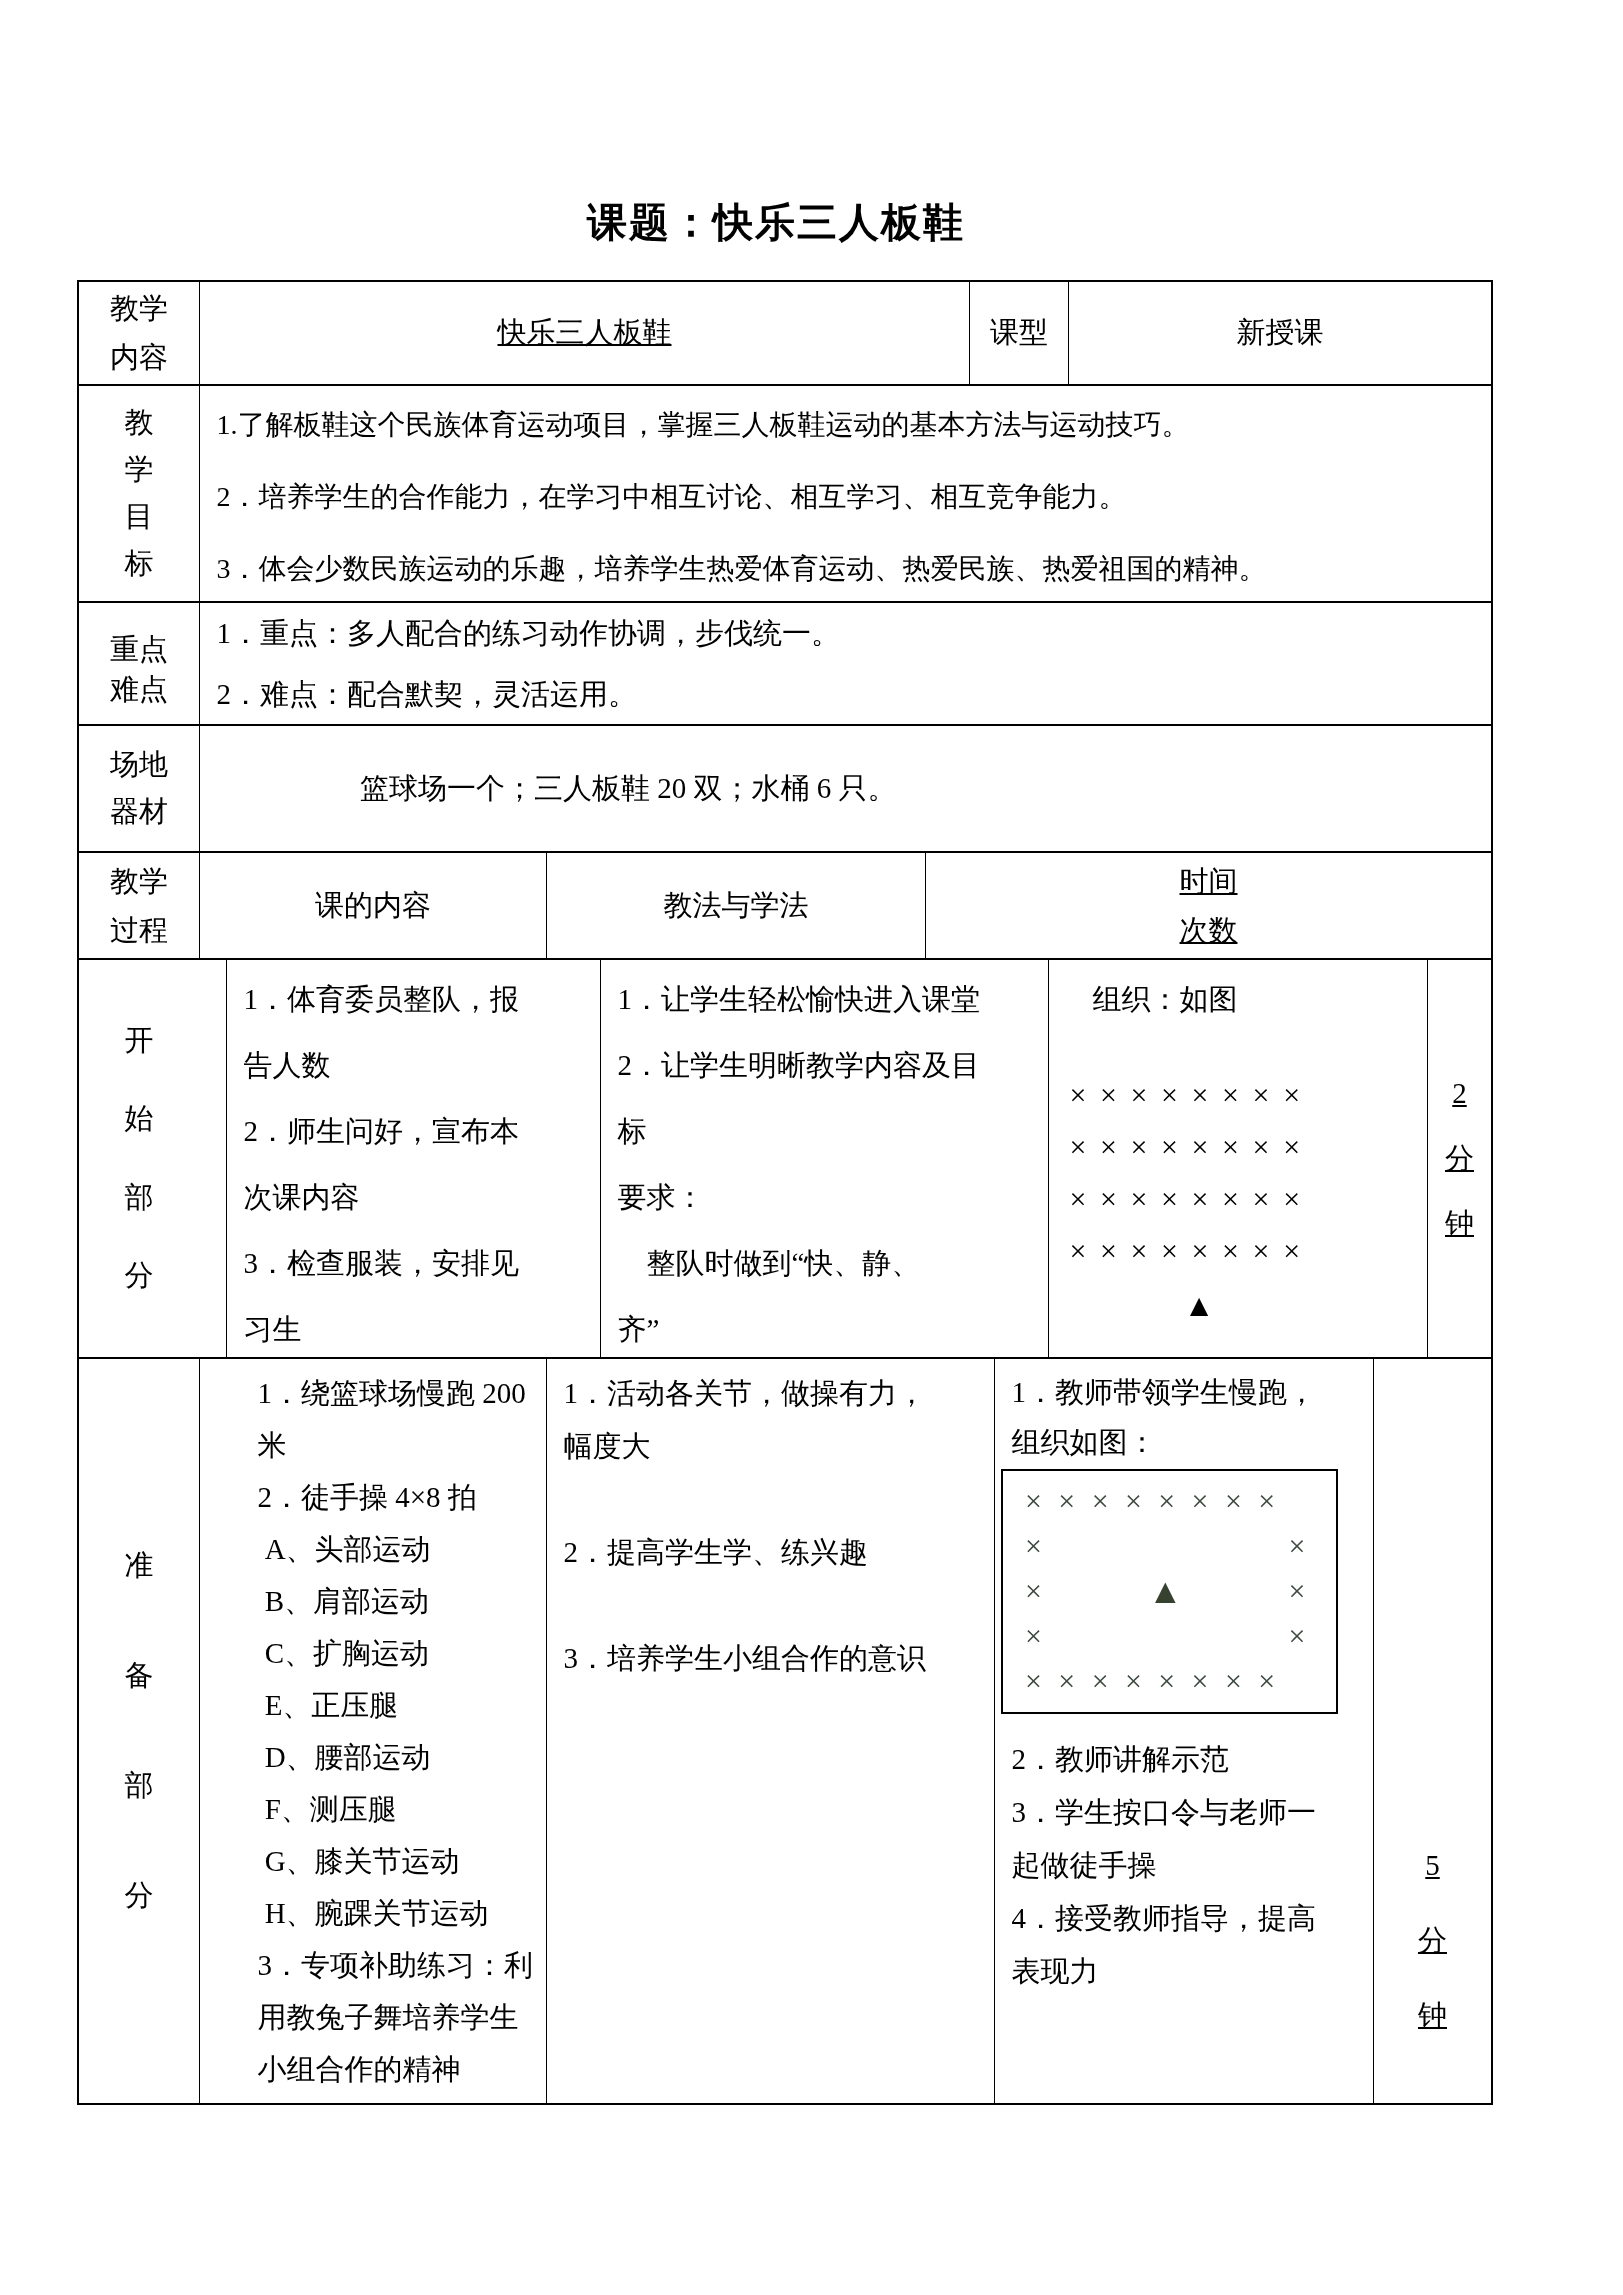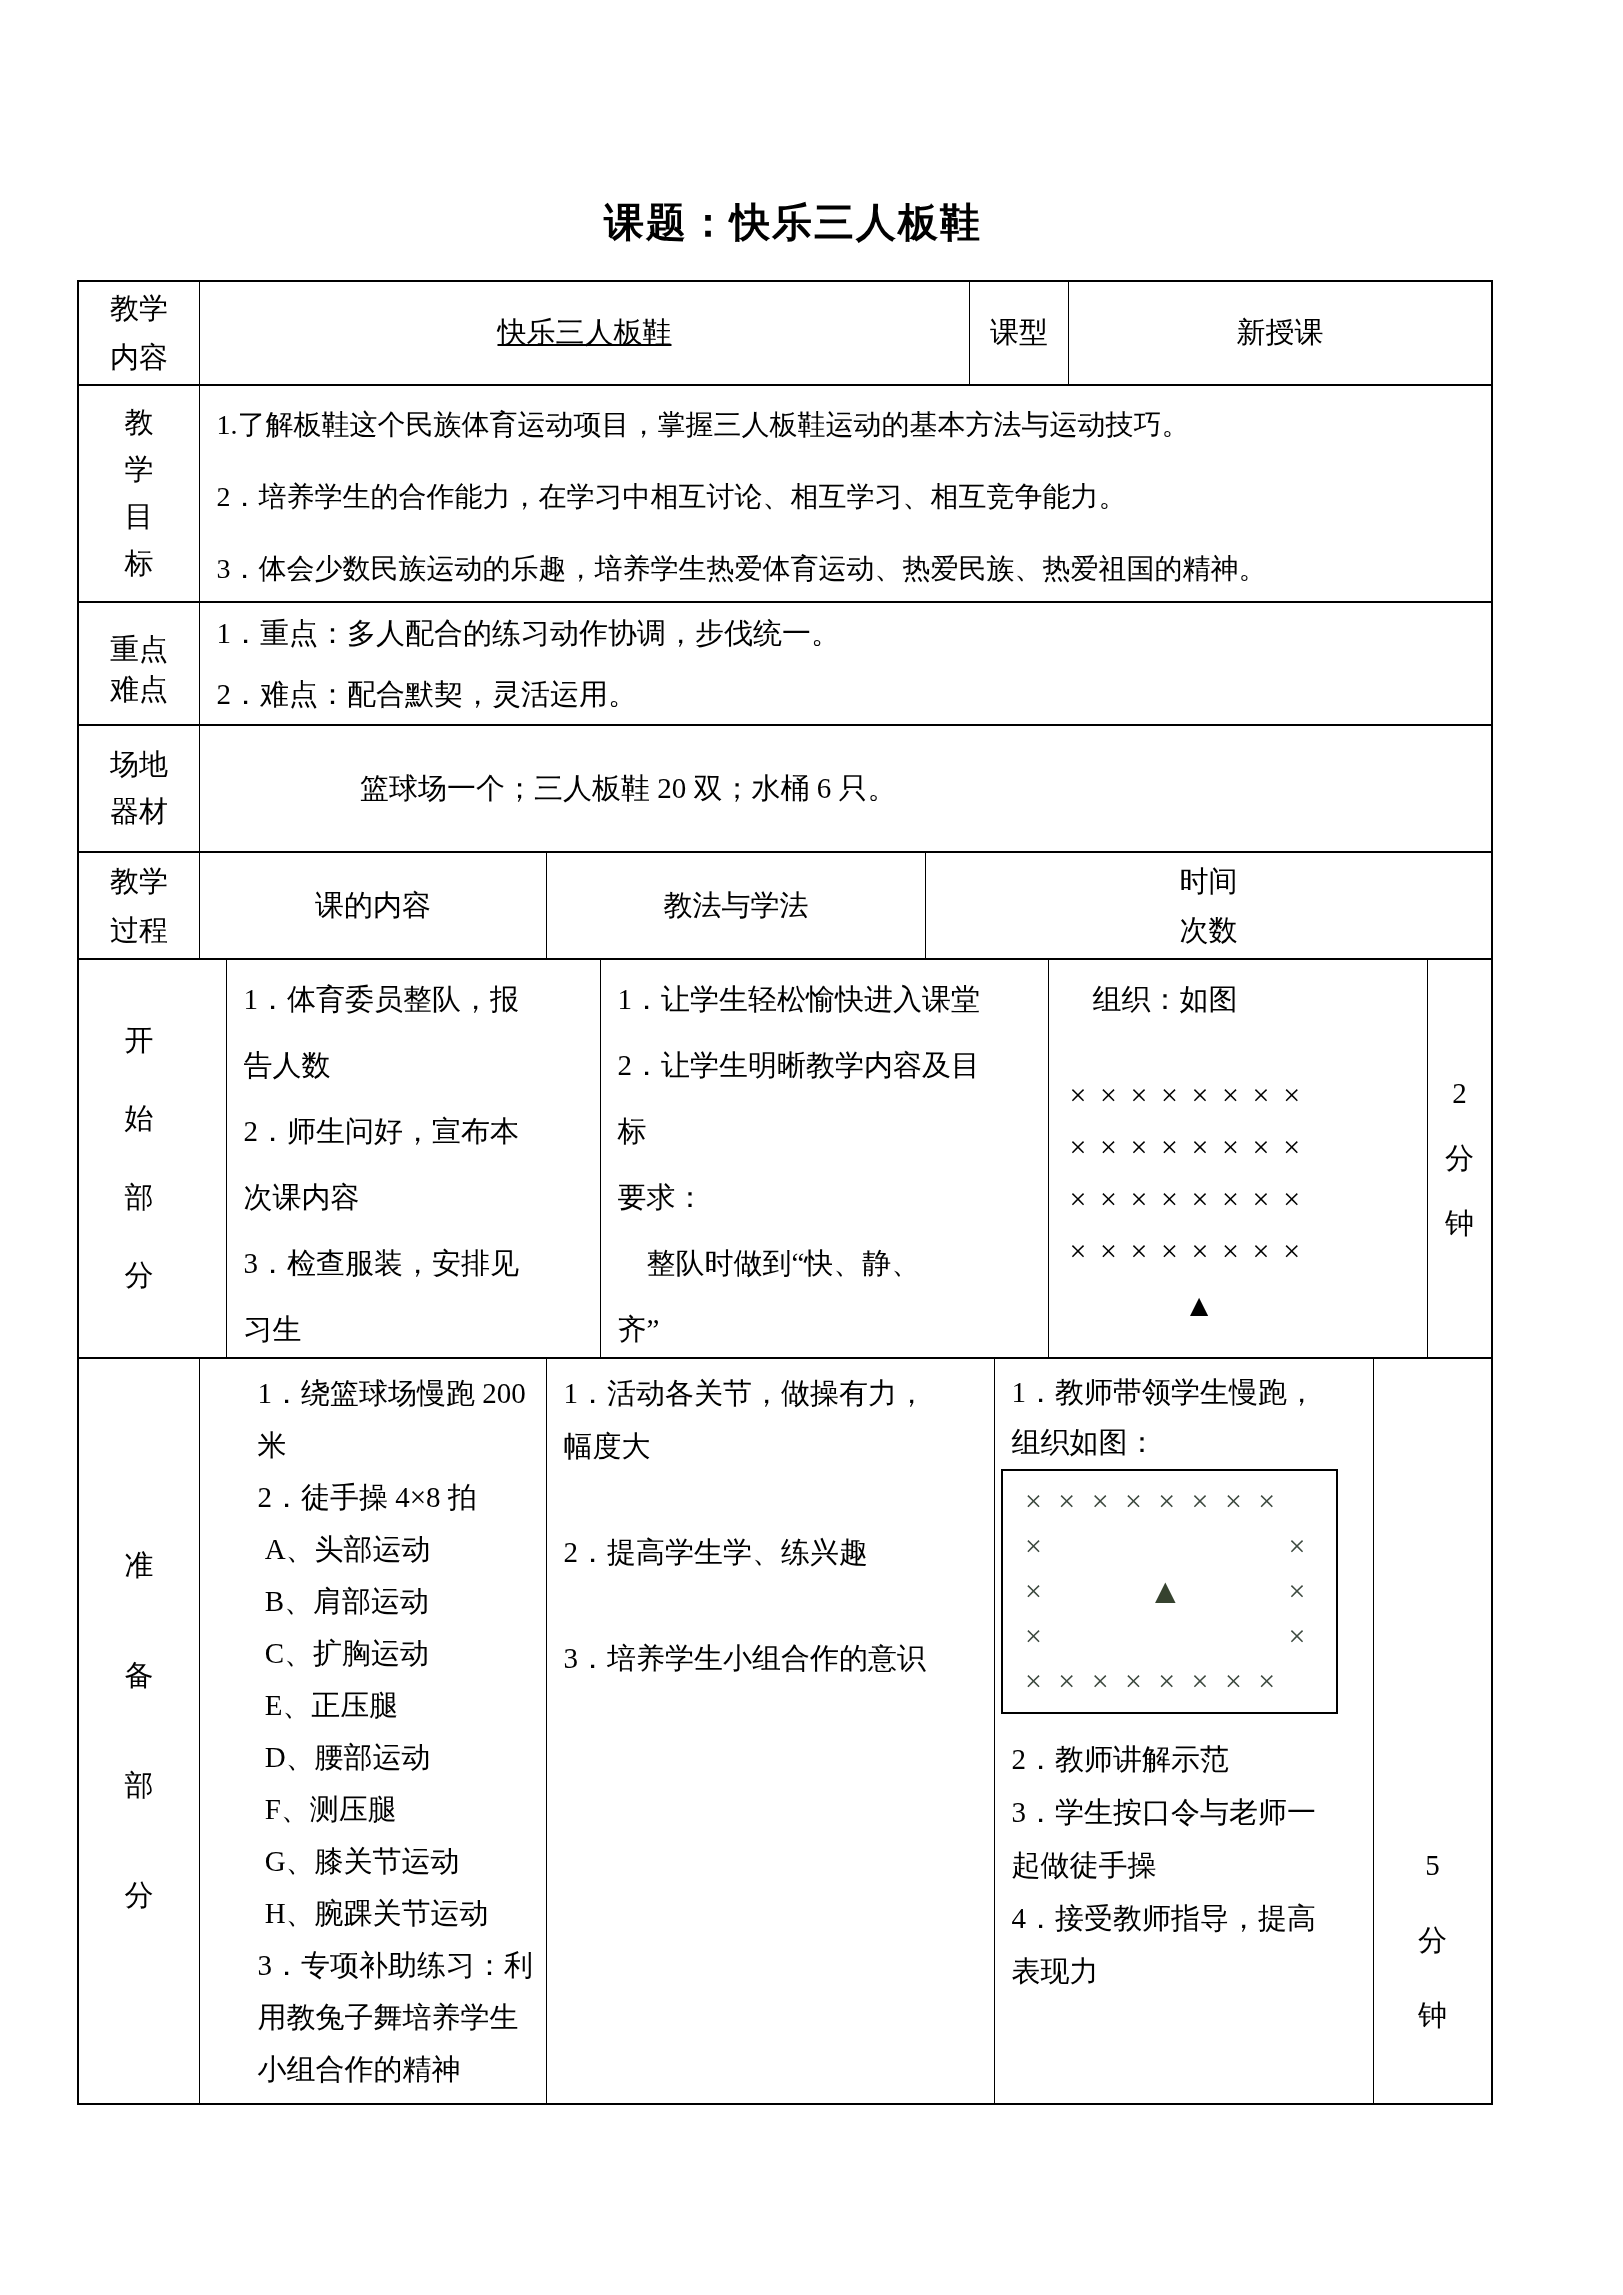--- a/index.html
+++ b/index.html
@@ -2,38 +2,38 @@
 <html style="font-size:11px"><head>
 <meta charset="utf-8">
 <style>
   html,body { margin:0; padding:0; }
   body {
     width:1623px; height:2295px; position:relative;
     background:#ffffff; color:#000;
     font-family:"Liberation Serif","DejaVu Serif",serif;
   }
   .page-title {
-    position:absolute; top:195px; left:85px; width:1416px;
+    position:absolute; top:195px; left:68px; width:1416px;
     text-align:center; font-size:40px; font-weight:bold; letter-spacing:2px;
   }
   .doc-table {
     position:absolute; top:280px; left:77px; width:1416px; height:1825px;
     border:2.7px solid #000; box-sizing:border-box;
     display:flex; flex-direction:column; font-size:29px;
   }
   .row { display:flex; border-top:2.7px solid #000; box-sizing:border-box; flex:none; }
   .row.first { border-top:none; }
   .cell { border-left:1.4px solid #000; box-sizing:border-box; position:relative; overflow:hidden; }
   .cell.first { border-left:none; }
   
   .r1 { height:102px; } .r2 { height:217px; } .r3 { height:123px; }
   .r4 { height:127px; } .r5 { height:107px; } .r6 { height:399px; } .r7 { flex:1; }
   
   .w-label { width:120px; } .w-c2 { width:347px; } .w-c3 { width:448px; }
-  .w-c4 { width:379px; } .w-c5 { flex:1; }
+  .w-c4 { width:379px; } .w-c5 { flex:1;text-decoration:underline; }
   .w-r1c2 { width:770px;text-decoration:underline; } .w-r1c3 { width:99px; } .w-r1c4 { flex:1; }
   .w-wide { flex:1; }
   
   .label2 { display:flex; flex-direction:column; align-items:center; justify-content:center; line-height:49px; text-align:center; }
   .vlabel { display:flex; flex-direction:column; align-items:center; justify-content:space-evenly; text-align:center; }
   .vlabel.obj { padding:9.5px 0; }
   .vlabel.open { padding:23px 0; }
   .vlabel.prep { padding:117px 0; }
   .center-cell { display:flex; align-items:center; justify-content:center; text-align:center; }
   

